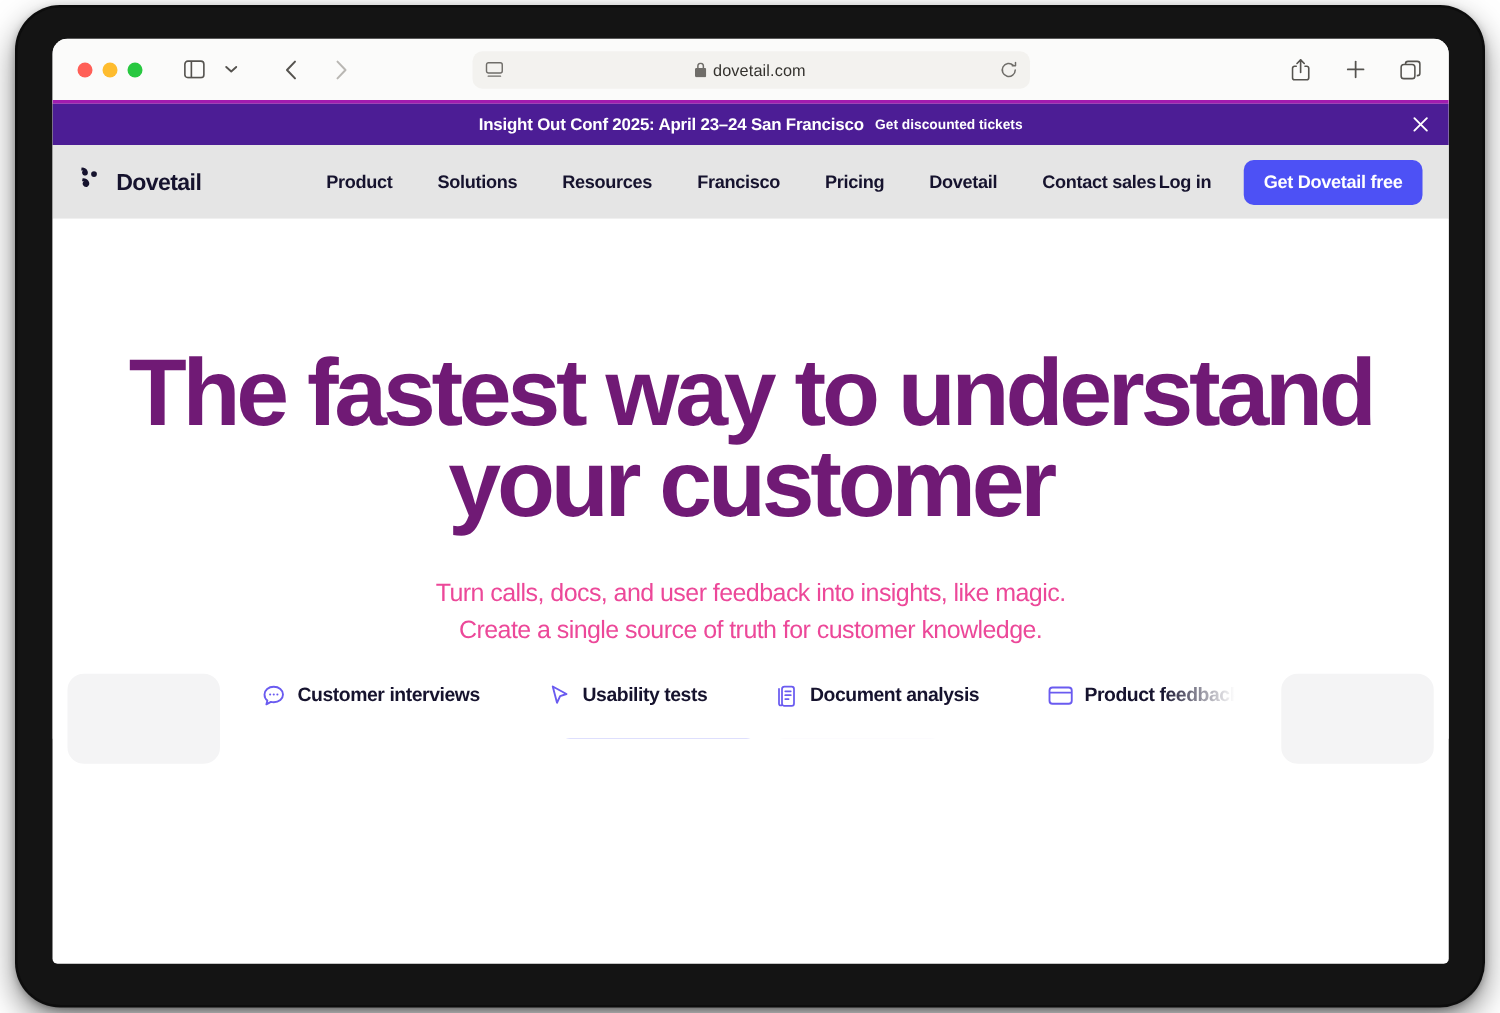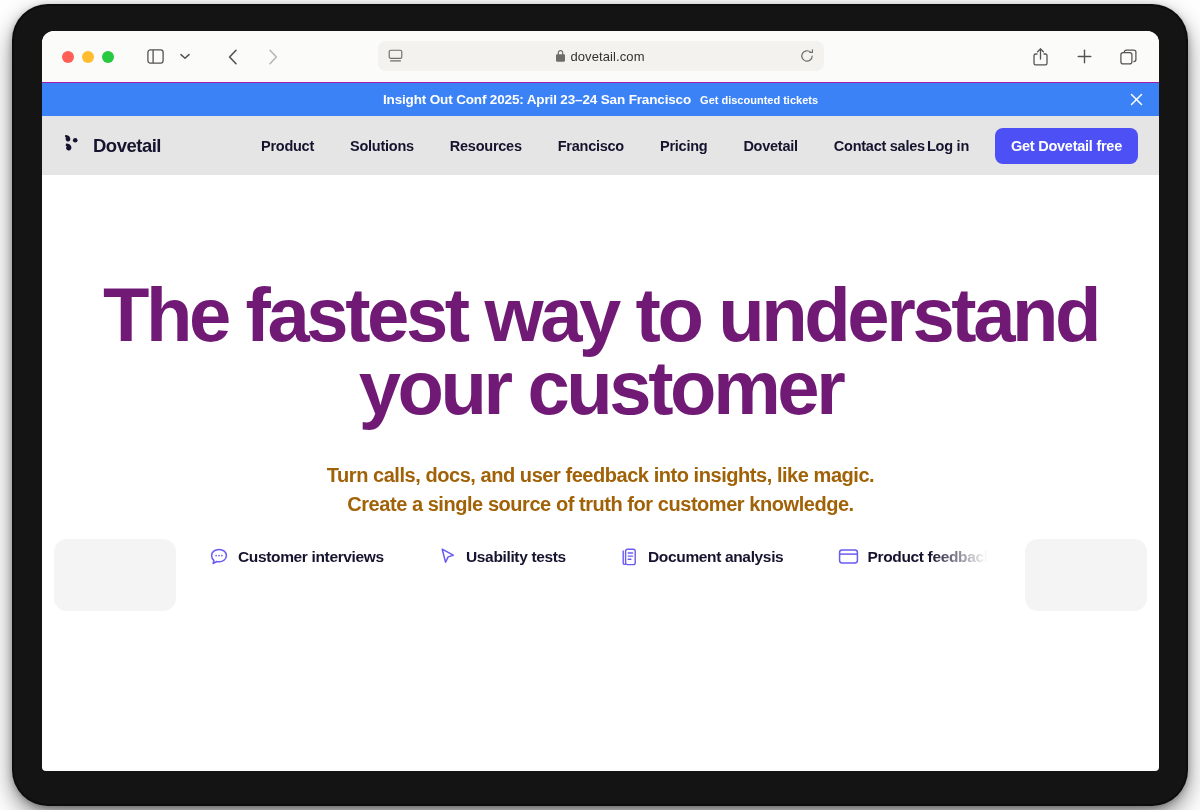--- a/index.html
+++ b/index.html
@@ -37,21 +37,21 @@
     background: #ffffff;
     border-radius: 12px 12px 4px 4px;
     overflow: hidden;
   }
 
   
   #browser-toolbar {
     position: relative;
     height: 52px;
     background: #fbfbfa;
-    border-bottom: 1px solid #a21caf;
+    border-bottom: 3px solid #a21caf;
     display: flex;
     align-items: center;
     padding: 0 14px;
   }
 
   .traffic-lights { display: flex; align-items: center; gap: 8px; margin-left: 6px; }
   .dot { width: 12px; height: 12px; border-radius: 50%; }
   .dot.red    { background: #ff5f57; }
   .dot.yellow { background: #febc2e; }
   .dot.green  { background: #28c840; }
@@ -105,21 +105,21 @@
     align-items: center;
     gap: 18px;
     padding-right: 4px;
     color: #55534f;
   }
 
   
   #announcement-banner {
     position: relative;
     height: 33px;
-    background: #3b82f6;
+    background: #4c1d95;
     display: flex;
     align-items: center;
     justify-content: center;
     gap: 9px;
   }
   #banner-text {
     font-size: 13.5px;
     font-weight: 700;
     color: #ffffff;
     letter-spacing: -0.15px;
@@ -203,23 +203,23 @@
     line-height: 0.96;
     font-weight: 700;
     color: #701a75;
     letter-spacing: -3.4px;
     padding: 0 30px;
   }
   #hero-sub {
     margin-top: 36px;
     font-size: 20px;
     line-height: 1.45;
-    color: #a16207;
+    color: #ec4899;
     letter-spacing: -0.45px;
-    font-weight: 700;
+    font-weight: 400;
   }
   #hero-buttons {
     margin-top: 29px;
     display: flex;
     align-items: center;
     justify-content: center;
     gap: 12px;
   }
   #hero-primary-cta {
     background: #4d51f5;

